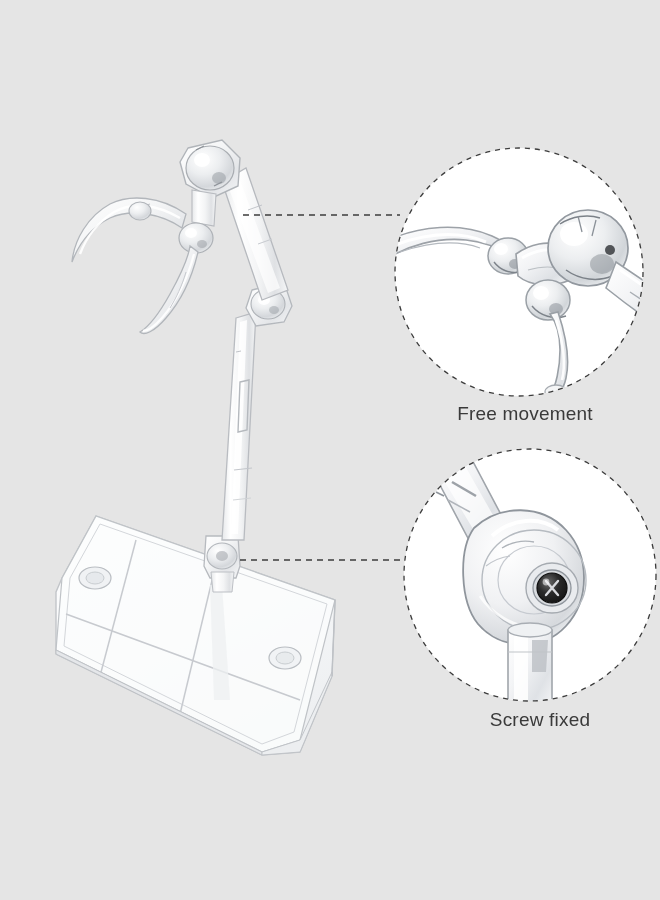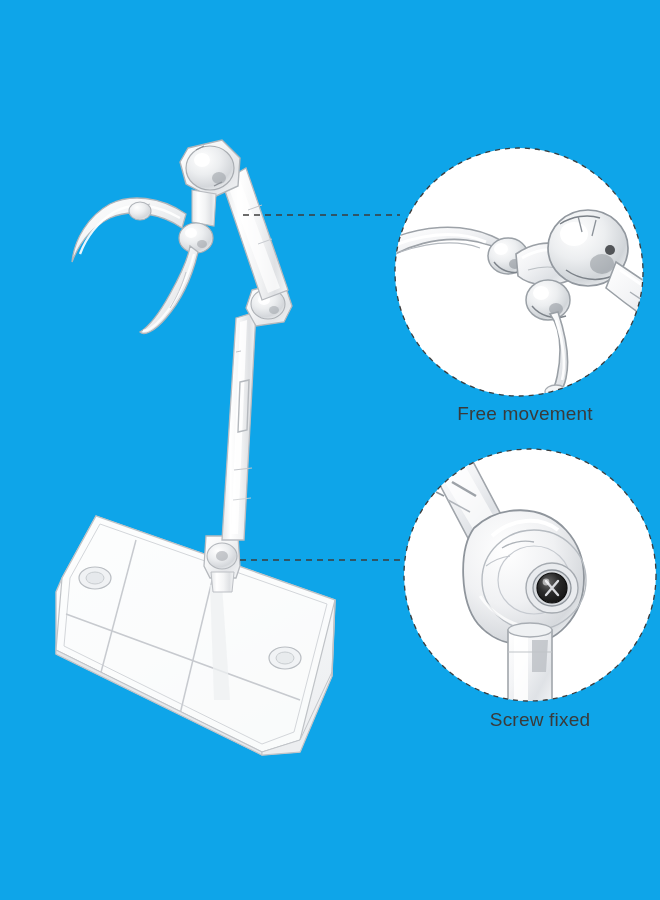--- a/index.html
+++ b/index.html
@@ -7,21 +7,21 @@
     padding: 0;
     background: #ffffff;
   }
   body {
     font-family: "Liberation Sans", sans-serif;
   }
   #canvas {
     position: relative;
     width: 660px;
     height: 900px;
-    background: #0ea5e9;
+    background: #e5e5e5;
     overflow: hidden;
   }
   .layer {
     position: absolute;
     left: 0;
     top: 0;
     width: 660px;
     height: 900px;
   }
   .callout-label {

